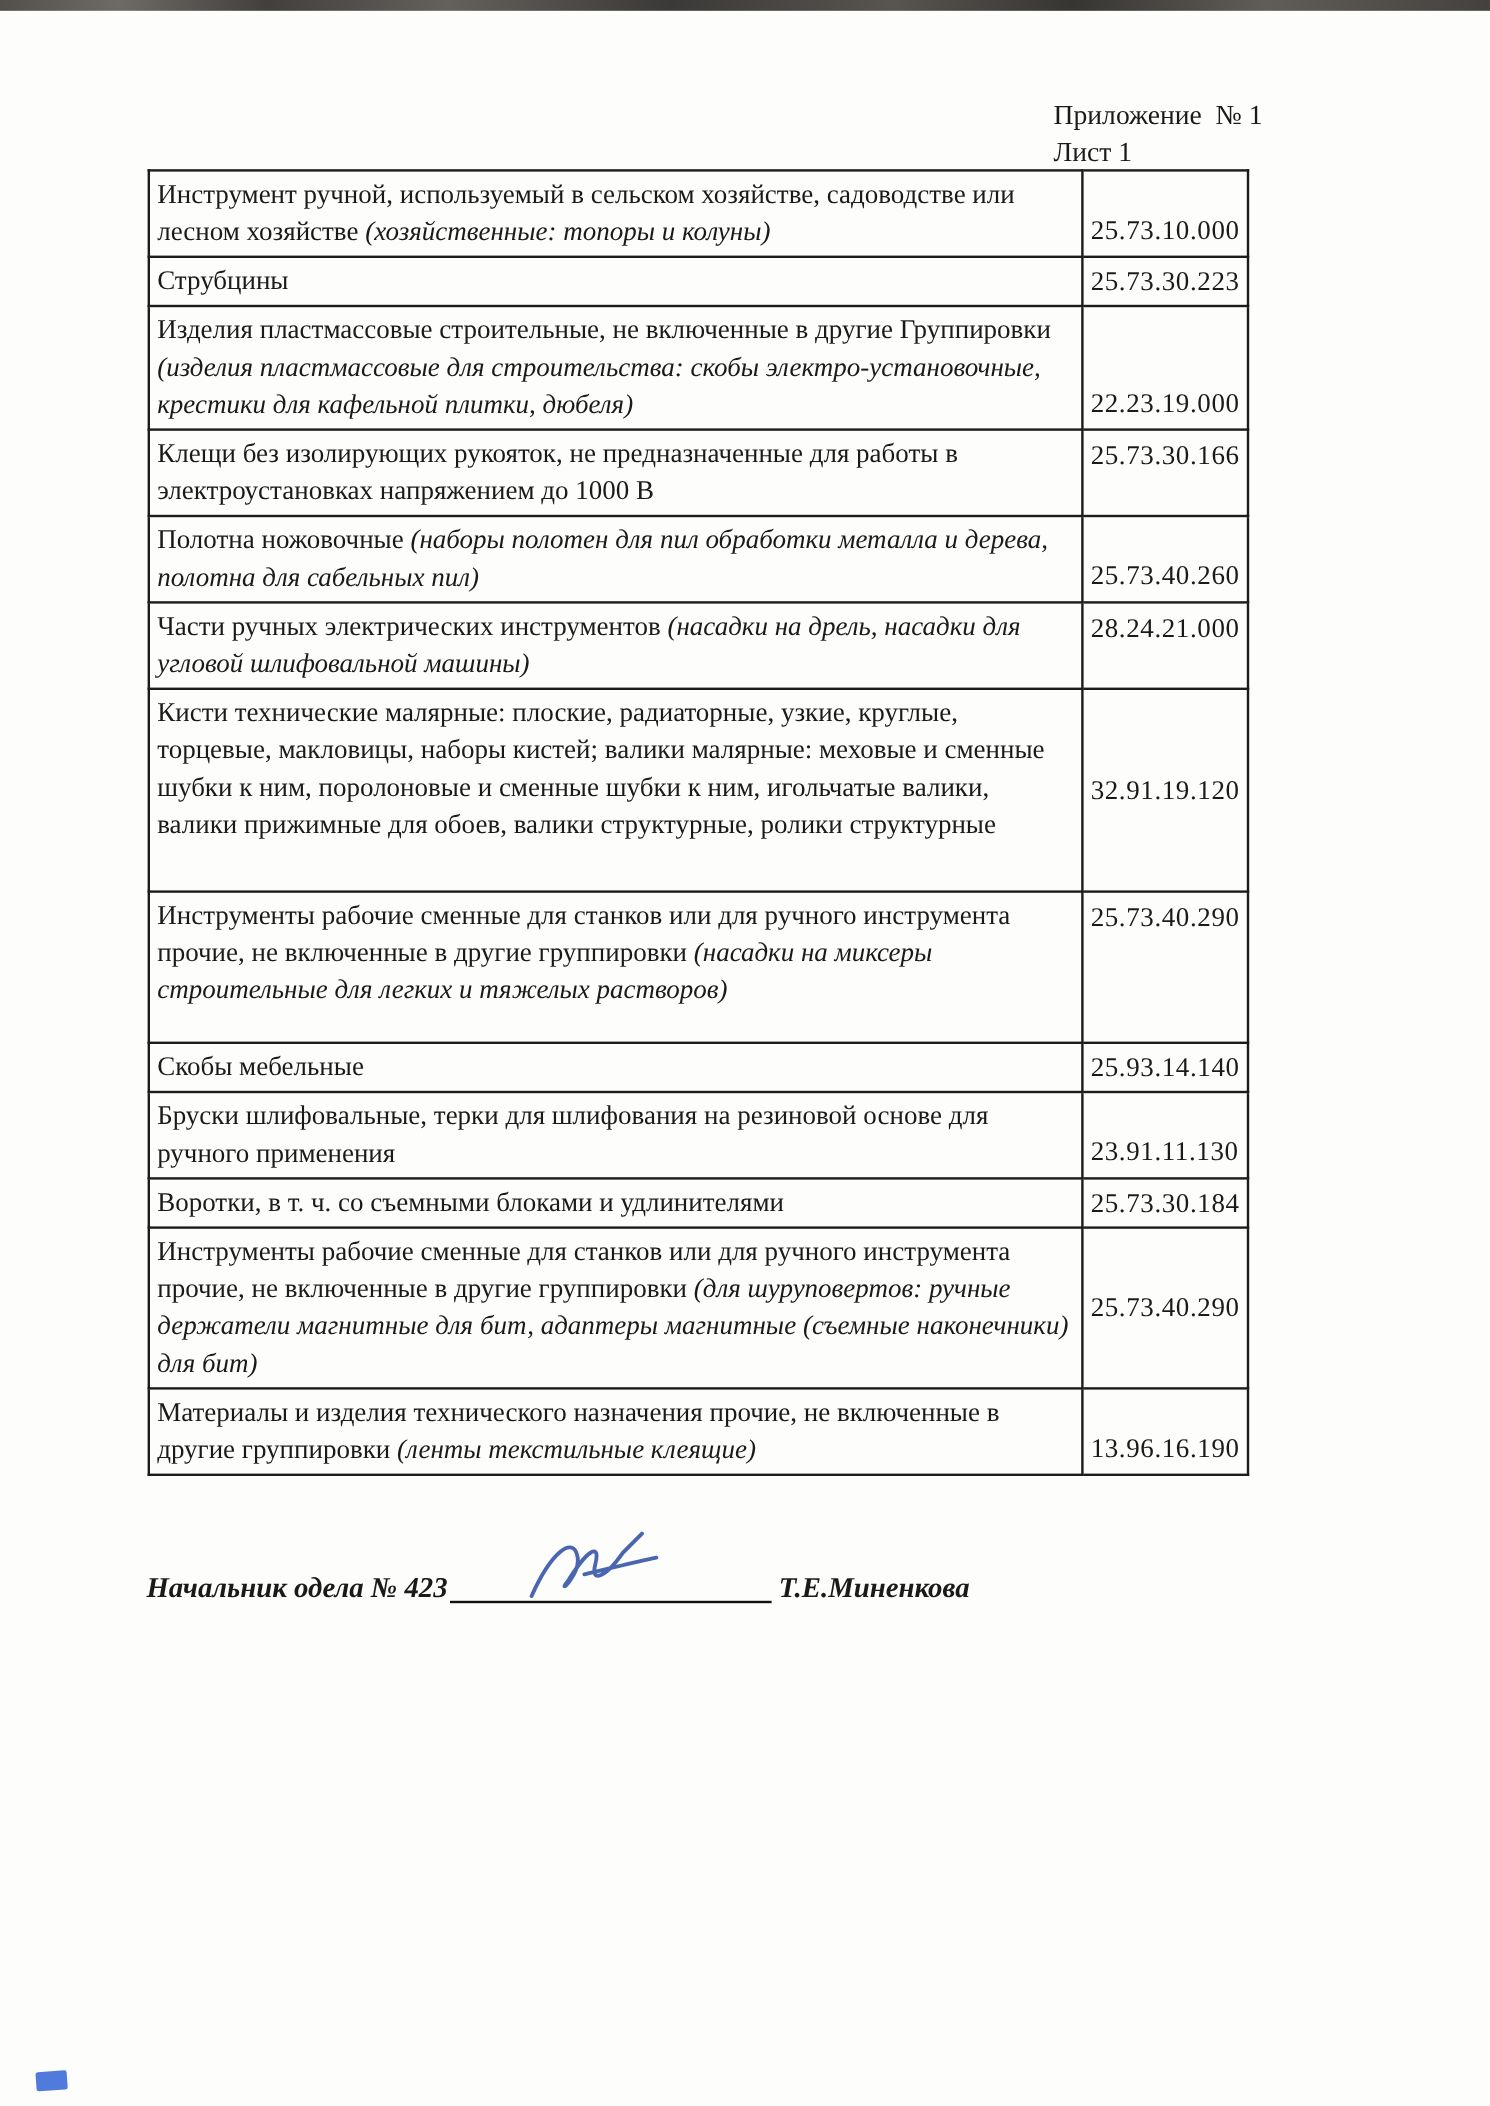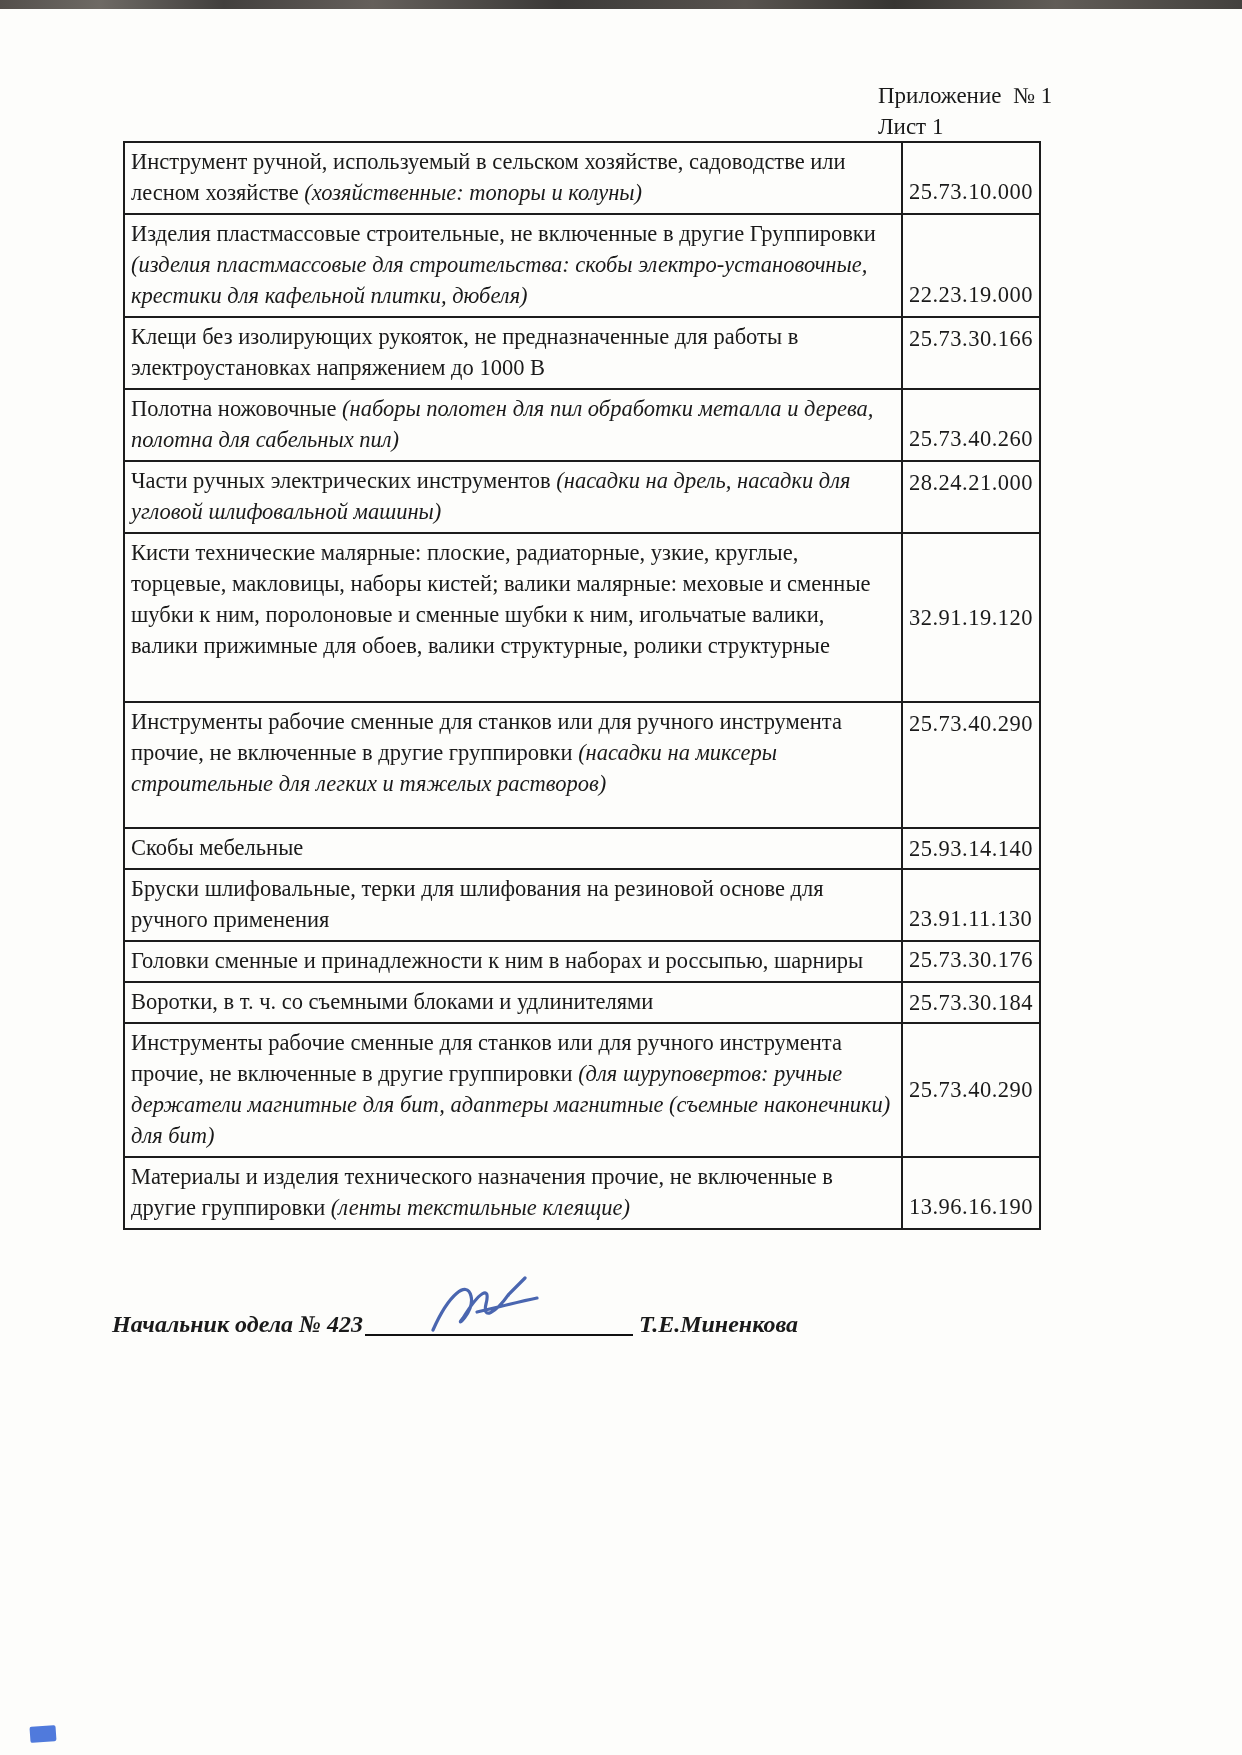--- a/index.html
+++ b/index.html
@@ -47,21 +47,21 @@
     letter-spacing: .5px;
   }
   td.code-cell.align-top    { vertical-align: top;    padding-top: 8px; margin-top: 16px; }
   td.code-cell.align-bottom { vertical-align: bottom; padding-bottom: 8px; }
   .it { font-style: italic; }
 
   .row-pad-8  td.desc-cell { padding-bottom: 40px; }
   .row-pad-9  td.desc-cell { padding-bottom: 28px; }
 
   .footer-line {
-    position: absolute; top: 1308px; left: 112px; width: 1000px;
+    position: absolute; top: 1308px; left: 122px; width: 1000px;
     font-size: 24px; font-weight: bold; font-style: italic;
     display: flex; align-items: flex-end;
   }
   .sig-line {
     position: relative;
     display: inline-block;
     width: 268px; height: 28px;
     border-bottom: 2px solid #111;
     margin: 0 6px 2px 2px;
   }
@@ -75,20 +75,24 @@
 <div class="scan-strip"></div>
 <div class="scan-mark"></div>
 
 <div class="appendix-header"><div>Приложение  № 1</div><div>Лист 1</div></div>
 
 <table class="codes">
   <tbody>
       <tr>
         <td class="desc-cell"><span>Инструмент ручной, используемый в сельском хозяйстве, садоводстве или лесном хозяйстве </span><span class="it">(хозяйственные: топоры и колуны)</span></td>
         <td class="code-cell align-bottom">25.73.10.000</td>
+      </tr>
+      <tr>
+        <td class="desc-cell"><span>Струбцины</span></td>
+        <td class="code-cell align-middle">25.73.30.223</td>
       </tr>
       <tr>
         <td class="desc-cell"><span>Изделия пластмассовые строительные, не включенные в другие Группировки </span><span class="it">(изделия пластмассовые для строительства: скобы электро-установочные,  крестики для кафельной плитки, дюбеля)</span></td>
         <td class="code-cell align-bottom">22.23.19.000</td>
       </tr>
       <tr>
         <td class="desc-cell"><span>Клещи без изолирующих рукояток, не предназначенные для работы в электроустановках напряжением до 1000 В</span></td>
         <td class="code-cell align-top">25.73.30.166</td>
       </tr>
       <tr>
@@ -109,24 +113,20 @@
       </tr>
       <tr>
         <td class="desc-cell"><span>Скобы мебельные</span></td>
         <td class="code-cell align-middle">25.93.14.140</td>
       </tr>
       <tr>
         <td class="desc-cell"><span>Бруски шлифовальные, терки для шлифования на резиновой основе для ручного применения</span></td>
         <td class="code-cell align-bottom">23.91.11.130</td>
       </tr>
       <tr>
-        <td class="desc-cell"><span>Головки сменные и принадлежности к ним в наборах и россыпью, шарниры</span></td>
-        <td class="code-cell align-bottom">25.73.30.176</td>
-      </tr>
-      <tr>
         <td class="desc-cell"><span>Воротки, в т. ч. со съемными  блоками и удлинителями</span></td>
         <td class="code-cell align-middle">25.73.30.184</td>
       </tr>
       <tr>
         <td class="desc-cell"><span>Инструменты рабочие сменные для станков или для ручного инструмента прочие, не включенные в другие группировки </span><span class="it">(для шуруповертов: ручные держатели магнитные для бит, адаптеры магнитные (съемные наконечники) для бит)</span></td>
         <td class="code-cell align-middle">25.73.40.290</td>
       </tr>
       <tr>
         <td class="desc-cell"><span>Материалы и изделия технического назначения прочие, не включенные в другие группировки </span><span class="it">(ленты текстильные клеящие)</span></td>
         <td class="code-cell align-bottom">13.96.16.190</td>

